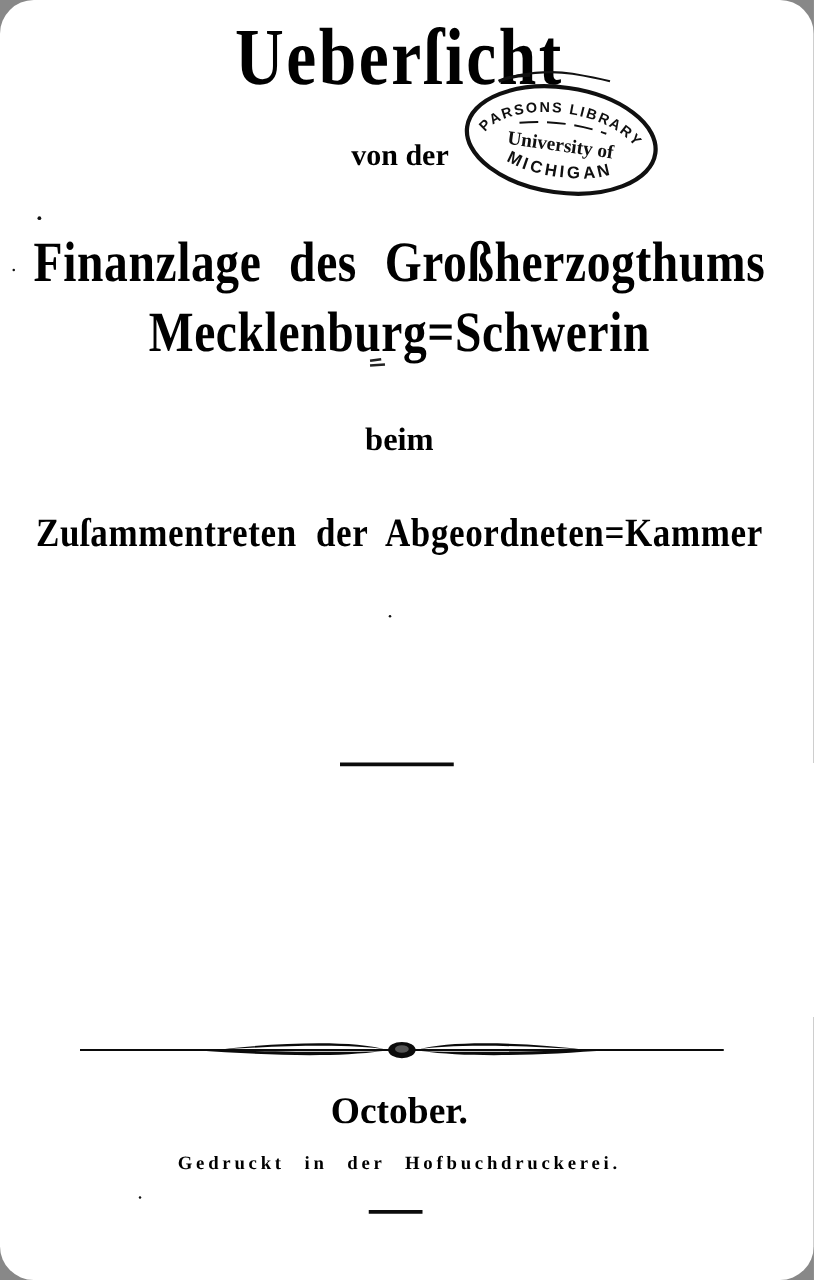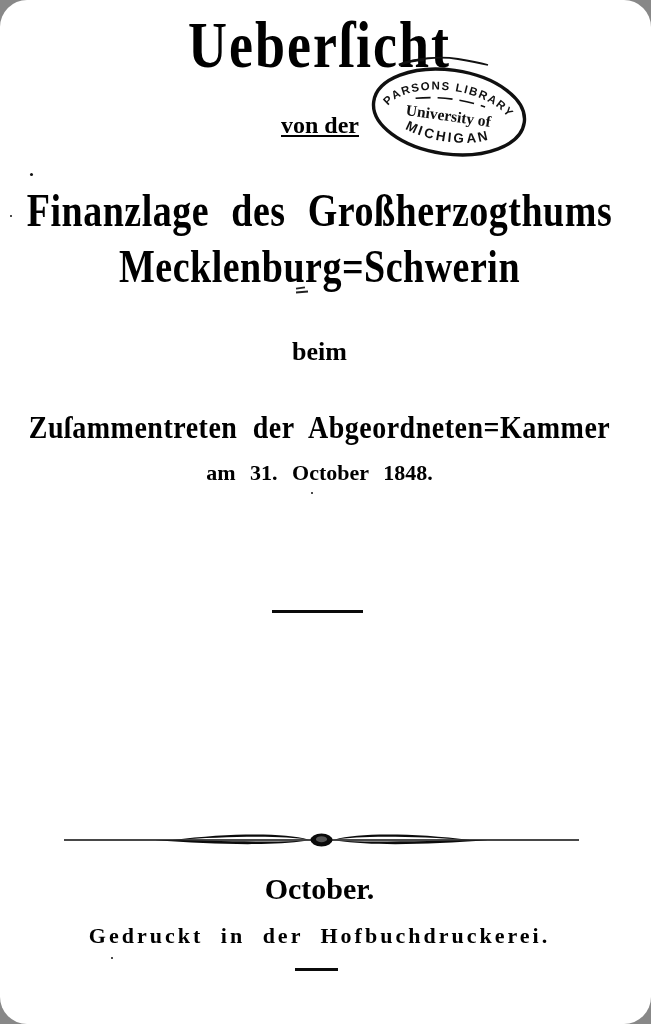--- a/index.html
+++ b/index.html
@@ -13,37 +13,37 @@
     overflow:hidden;
     border-radius:27px;
   }
   .abs{position:absolute;}
   .centered{left:0;right:12px;text-align:center;white-space:nowrap;}
   .blackletter{font-weight:bold;}
   .t-main{
     top:8px;font-size:54px;letter-spacing:2px;
     transform:scaleY(1.2);transform-origin:center top;
   }
-  .t-vonder{top:112px;left:281px;font-size:24px;white-space:nowrap;text-decoration:underline;}
+  .t-vonder{top:112px;left:281px;font-size:24px;white-space:nowrap;}
   .t-line1{
     top:184px;font-size:38px;word-spacing:0.32em;letter-spacing:0.5px;
     transform:scaleY(1.2);transform-origin:center top;
   }
   .t-line2{
     top:240px;font-size:38px;letter-spacing:0.5px;
     transform:scaleY(1.2);transform-origin:center top;
   }
   .t-beim{top:337px;font-size:26px;}
   .t-subtitle{
     top:409px;font-size:28px;word-spacing:0.28em;letter-spacing:0.5px;
     transform:scaleY(1.15);transform-origin:center top;
   }
   .t-date{top:460px;font-size:22px;word-spacing:9px;}
   .t-city{top:872px;font-size:30px;}
-  .t-printer{top:923px;font-size:22px;letter-spacing:3px;word-spacing:9px;}
+  .t-printer{top:923px;font-size:15px;letter-spacing:3px;word-spacing:9px;}
   .t-year{
     top:1020px;font-size:30px;letter-spacing:3px;
     font-family:"DejaVu Serif", serif;font-weight:bold;
   }
   .rule{background:#0b0b0b;}
   .rule-mid{top:610px;left:272px;width:91px;height:3px;}
   .rule-imprint{top:968px;left:295px;width:43px;height:3px;}
   .ornament{top:831px;left:63px;}
   .stamp{top:62px;left:366px;}
   .flourish{top:52px;left:398px;}
@@ -88,21 +88,20 @@
 
   <div class="abs artifact-eq">
     <span></span>
       <span></span>
   </div>
 
   <div class="abs centered blackletter t-beim">beim</div>
 
   <div class="abs centered blackletter t-subtitle">Zuſammentreten der Abgeordneten=Kammer</div>
 
-  <div class="abs centered blackletter t-date">am 31. October 1848.</div>
 
   <div class="abs rule rule-mid"></div>
 
   <svg class="abs ornament" width="517" height="18" viewBox="0 0 517 18">
     <line x1="1" y1="9" x2="516" y2="9" stroke="#0b0b0b" stroke-width="1.6"></line>
 
     <path d="M 92,9 C 150,9.6 205,11.5 243,9.8 C 205,15.2 150,13.4 92,9 Z" fill="#0b0b0b"></path>
     <path d="M 110,9 C 165,2.2 222,1.6 245,8.6 C 222,4.4 168,4.8 110,9 Z" fill="#0b0b0b"></path>
 
     <path d="M 425,9 C 367,9.6 312,11.5 274,9.8 C 312,15.2 367,13.4 425,9 Z" fill="#0b0b0b"></path>

